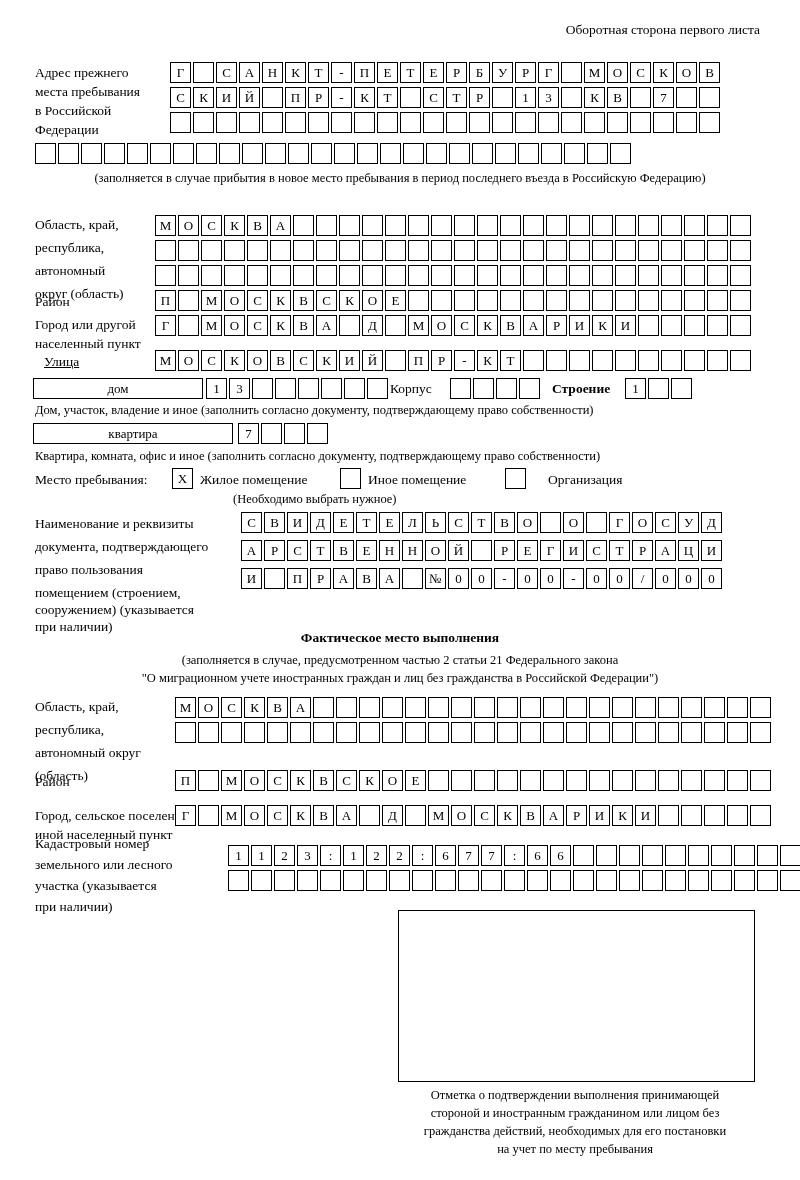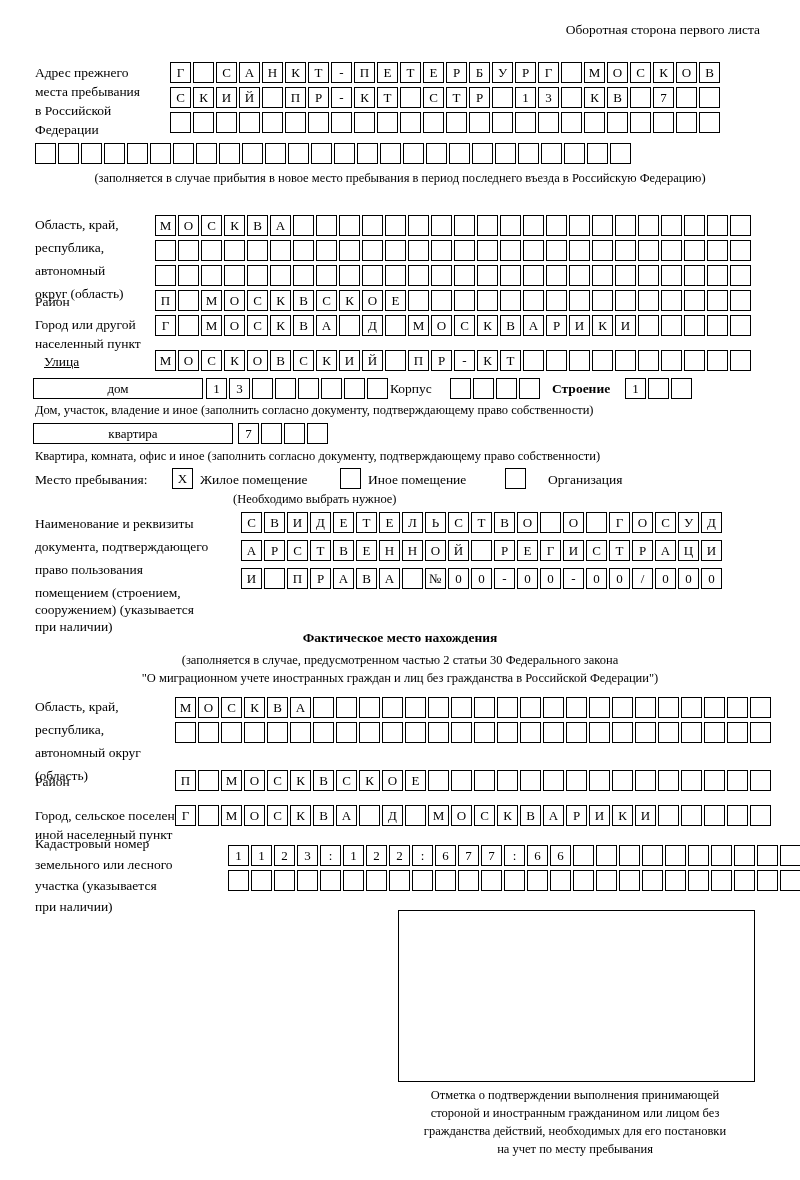--- a/index.html
+++ b/index.html
@@ -517,22 +517,22 @@
       <div class="cell">0</div>
       <div class="cell">-</div>
       <div class="cell">0</div>
       <div class="cell">0</div>
       <div class="cell">/</div>
       <div class="cell">0</div>
       <div class="cell">0</div>
       <div class="cell">0</div>
     </div>
 
-  <div class="abs center-title" style="left:0; top:630px;">Фактическое место нахождения</div>
-  <div class="abs center-note" style="left:0; top:653px;">(заполняется в случае, предусмотренном частью 2 статьи 30 Федерального закона</div>
+  <div class="abs center-title" style="left:0; top:630px;">Фактическое место выполнения</div>
+  <div class="abs center-note" style="left:0; top:653px;">(заполняется в случае, предусмотренном частью 2 статьи 21 Федерального закона</div>
   <div class="abs center-note" style="left:0; top:671px;">"О миграционном учете иностранных граждан и лиц без гражданства в Российской Федерации")</div>
 
   <div class="abs lbl" style="left:35px; top:697px;">Область, край,</div>
   <div class="abs lbl" style="left:35px; top:720px;">республика,</div>
   <div class="abs lbl" style="left:35px; top:743px;">автономный округ</div>
   <div class="abs lbl" style="left:35px; top:766px;">(область)</div>
 
   <div class="abs cells" id="s3-region-0" style="left:175px; top:697px;">
       <div class="cell">М</div>
       <div class="cell">О</div>

